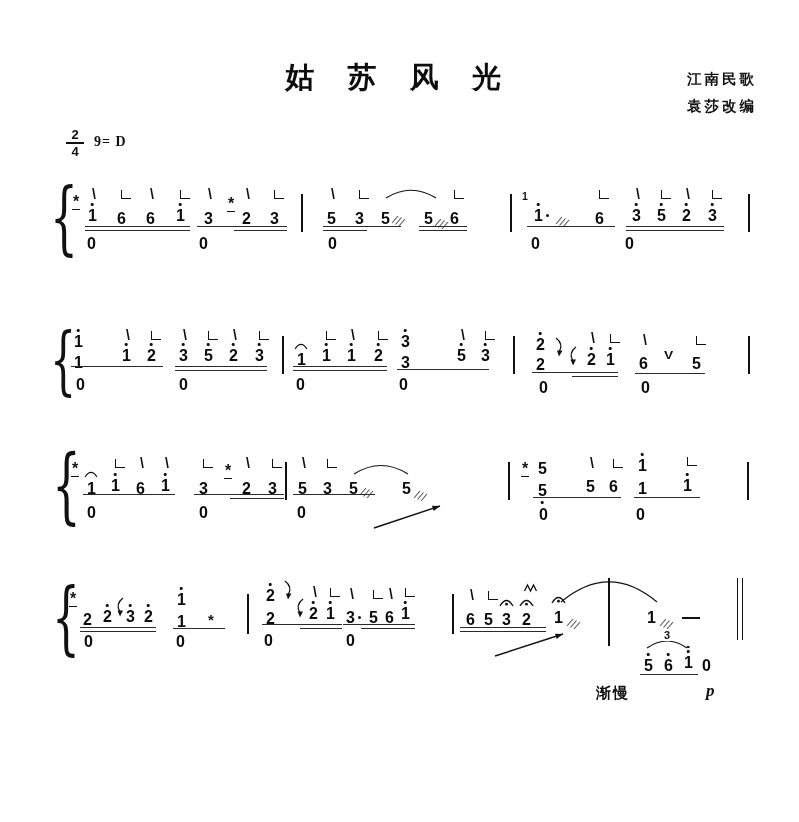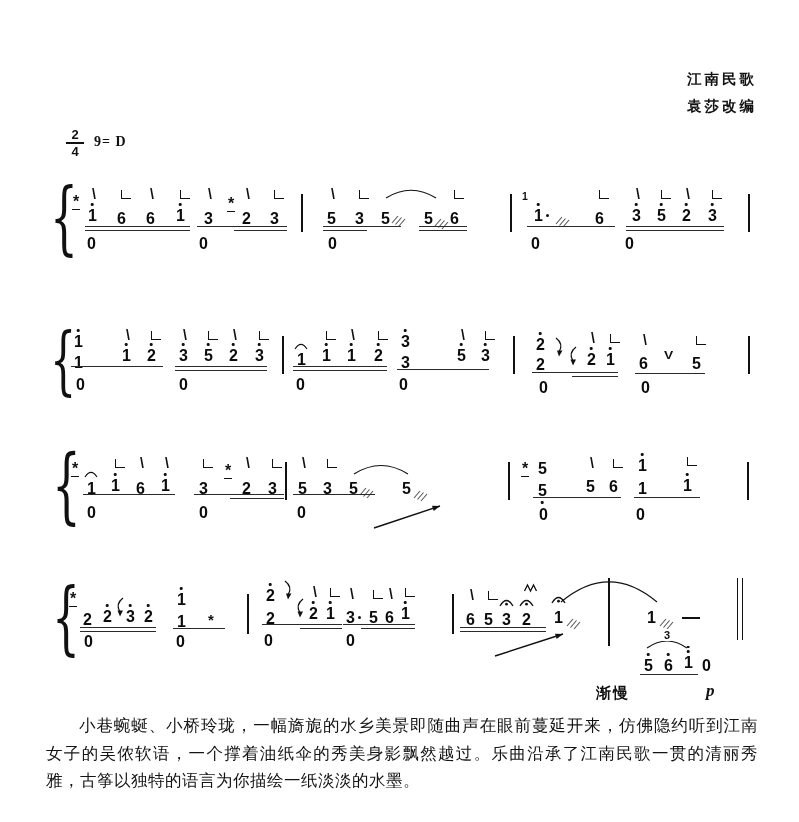--- a/index.html
+++ b/index.html
@@ -47,20 +47,21 @@
   
   .para{position:absolute;left:46px;top:712px;width:712px;
         font-family:"Liberation Serif",serif;font-size:16.5px;line-height:27.5px;
         text-align:justify;text-indent:2em;color:#141414;letter-spacing:.5px;}
   svg{display:block;overflow:visible;}
 </style>
 </head>
 <body>
 
 <div id="page">
+  <div class="title">姑 苏 风 光</div>
   <div class="credit" style="top:70px">江南民歌</div>
   <div class="credit" style="top:97px">袁莎改编</div>
   <div class="meter">
     <span>2</span>
     <span class="mline"></span>
     <span>4</span>
   </div>
   <div class="keysig">9= D</div>
 
   <div id="canvas">
@@ -513,14 +514,13 @@
             <i></i>
             <i></i>
           </span>1</span></div>
       <div class="el note" style="left: 702px; top: 658px;"><span class="dg">0</span></div>
       <div class="el bm" style="left: 640px; top: 674px; width: 58px;"></div>
       <div class="el tempo" style="left: 596px; top: 684px;">渐慢</div>
       <div class="el dyn" style="left: 706px; top: 681px;">p</div>
       <div class="el dbar" style="left: 737px; top: 578px; height: 62px;"></div>
     </div>
 
-  <div class="para">小巷蜿蜒、小桥玲珑，一幅旖旎的水乡美景即随曲声在眼前蔓延开来，仿佛隐约听到江南女子的吴侬软语，一个撑着油纸伞的秀美身影飘然越过。乐曲沿承了江南民歌一贯的清丽秀雅，古筝以独特的语言为你描绘一纸淡淡的水墨。</div>
 </div>
 
 </body></html>

